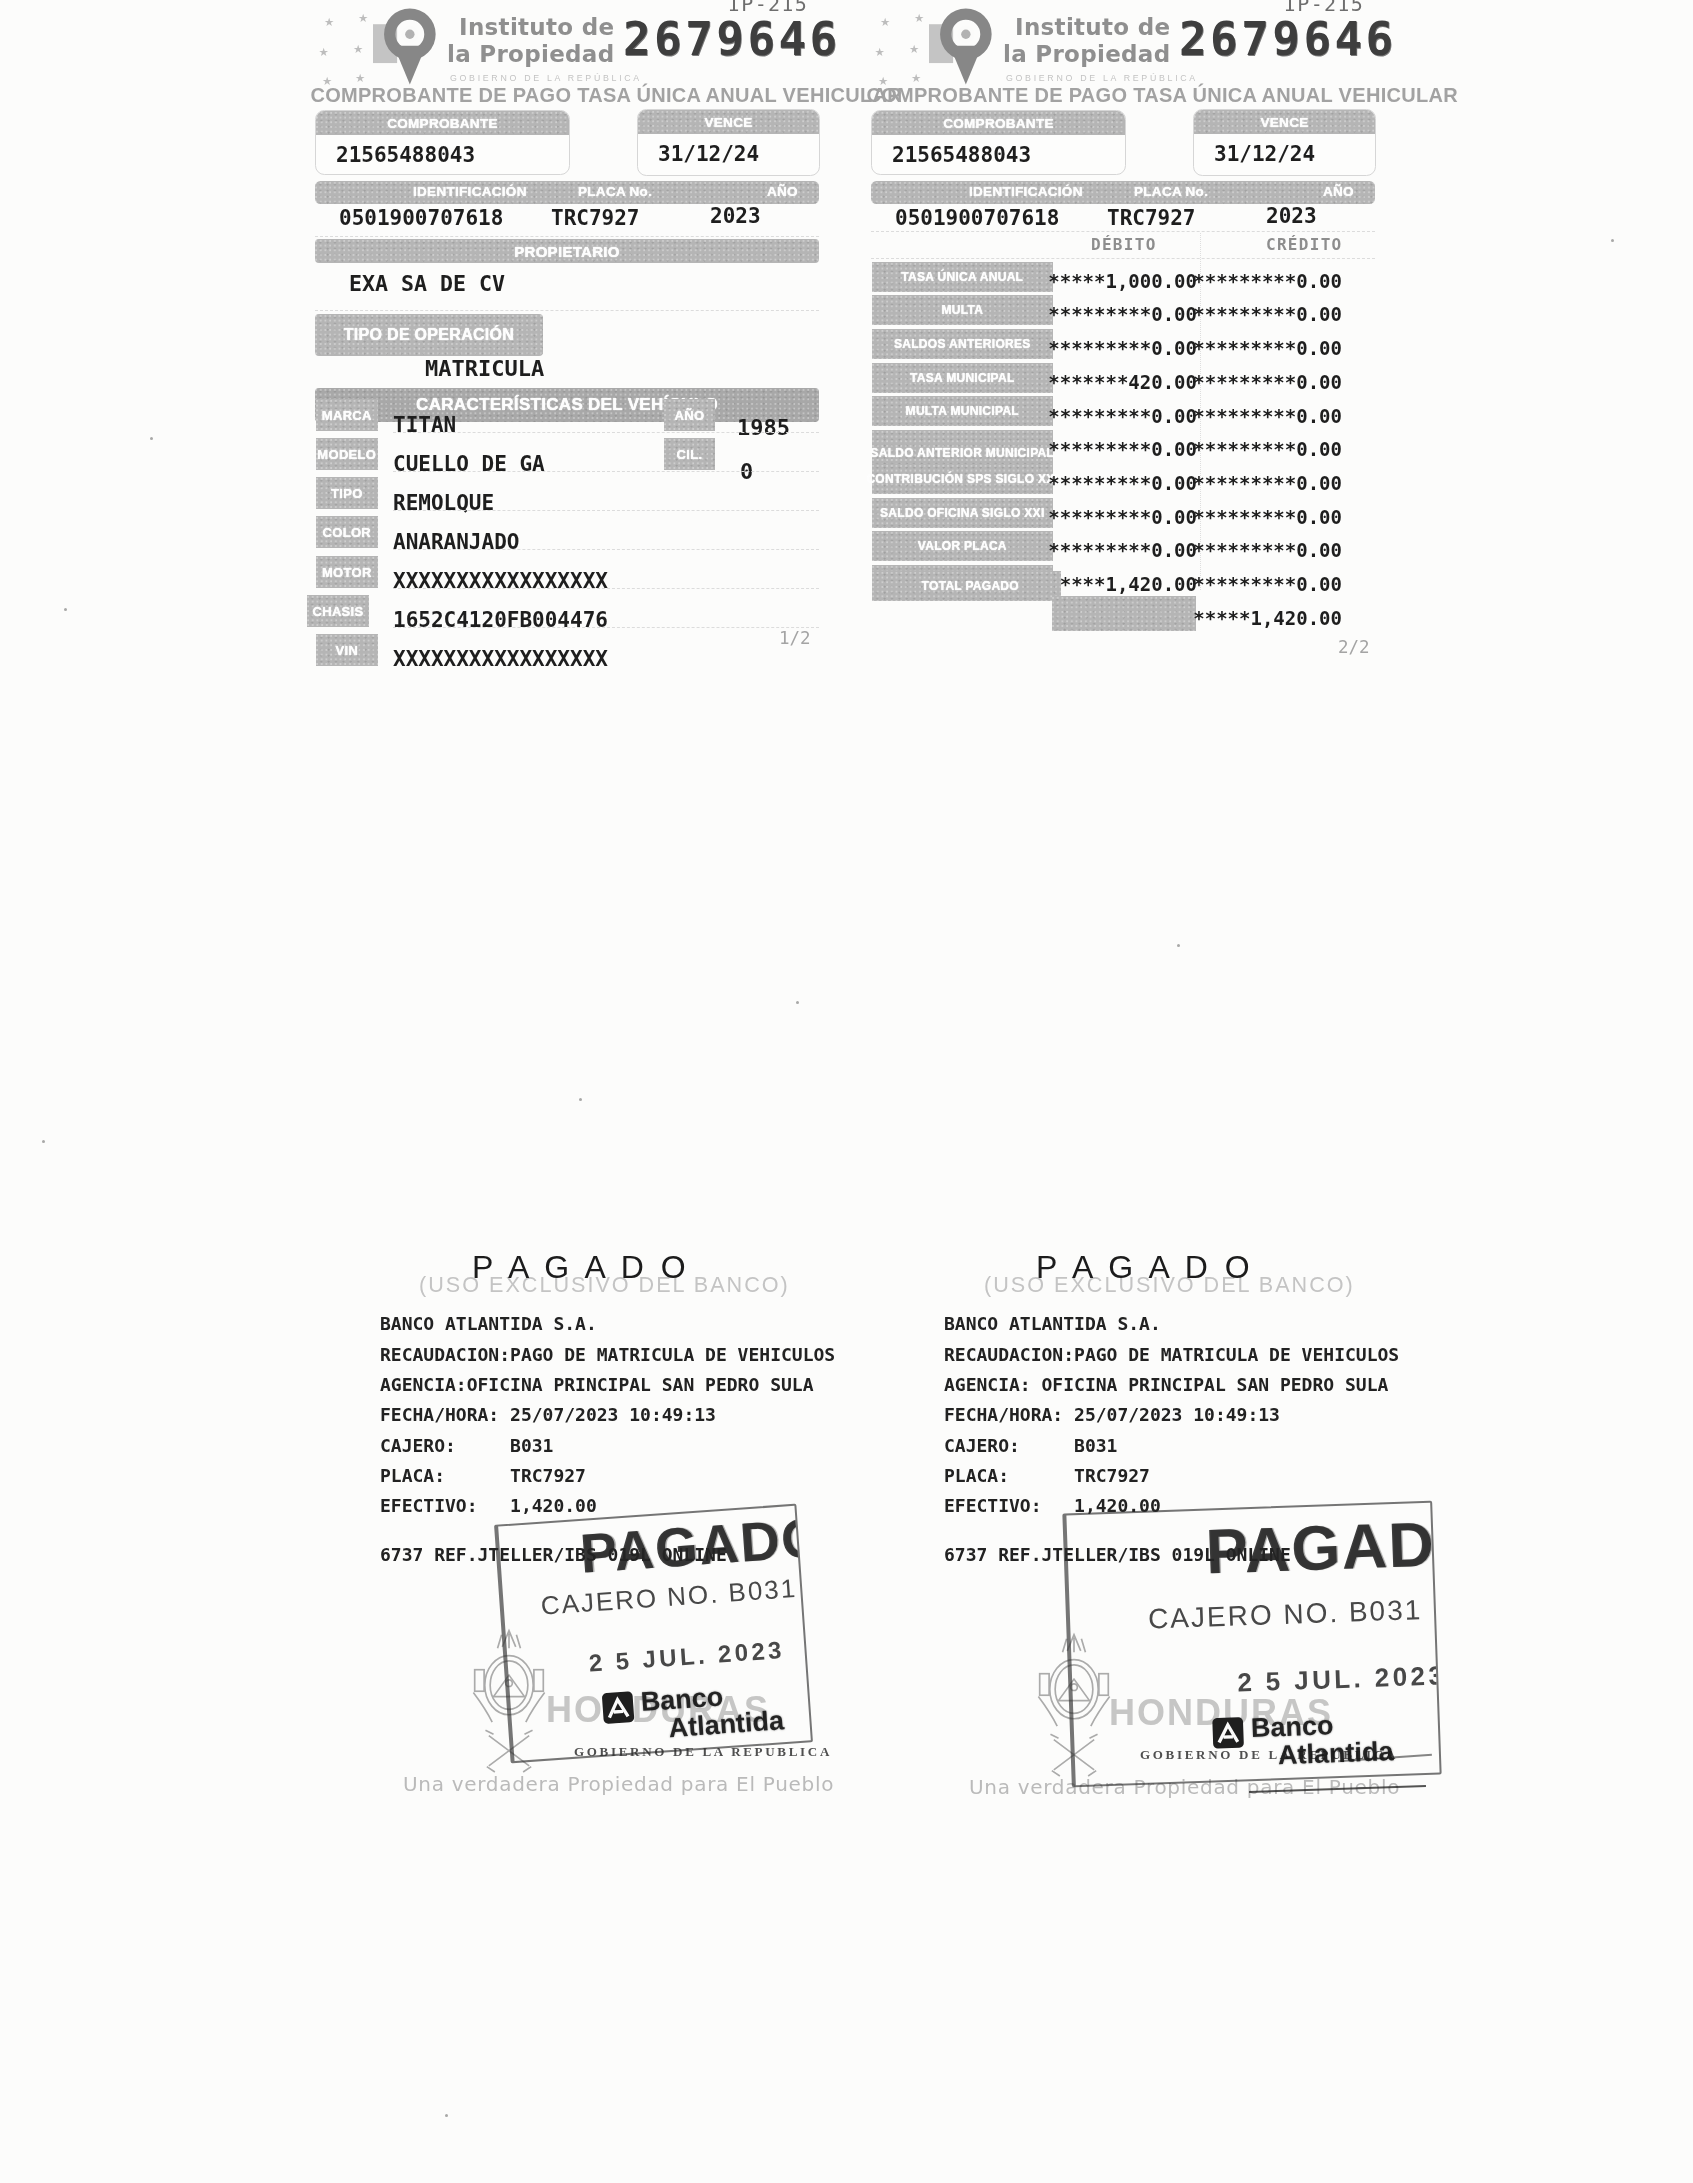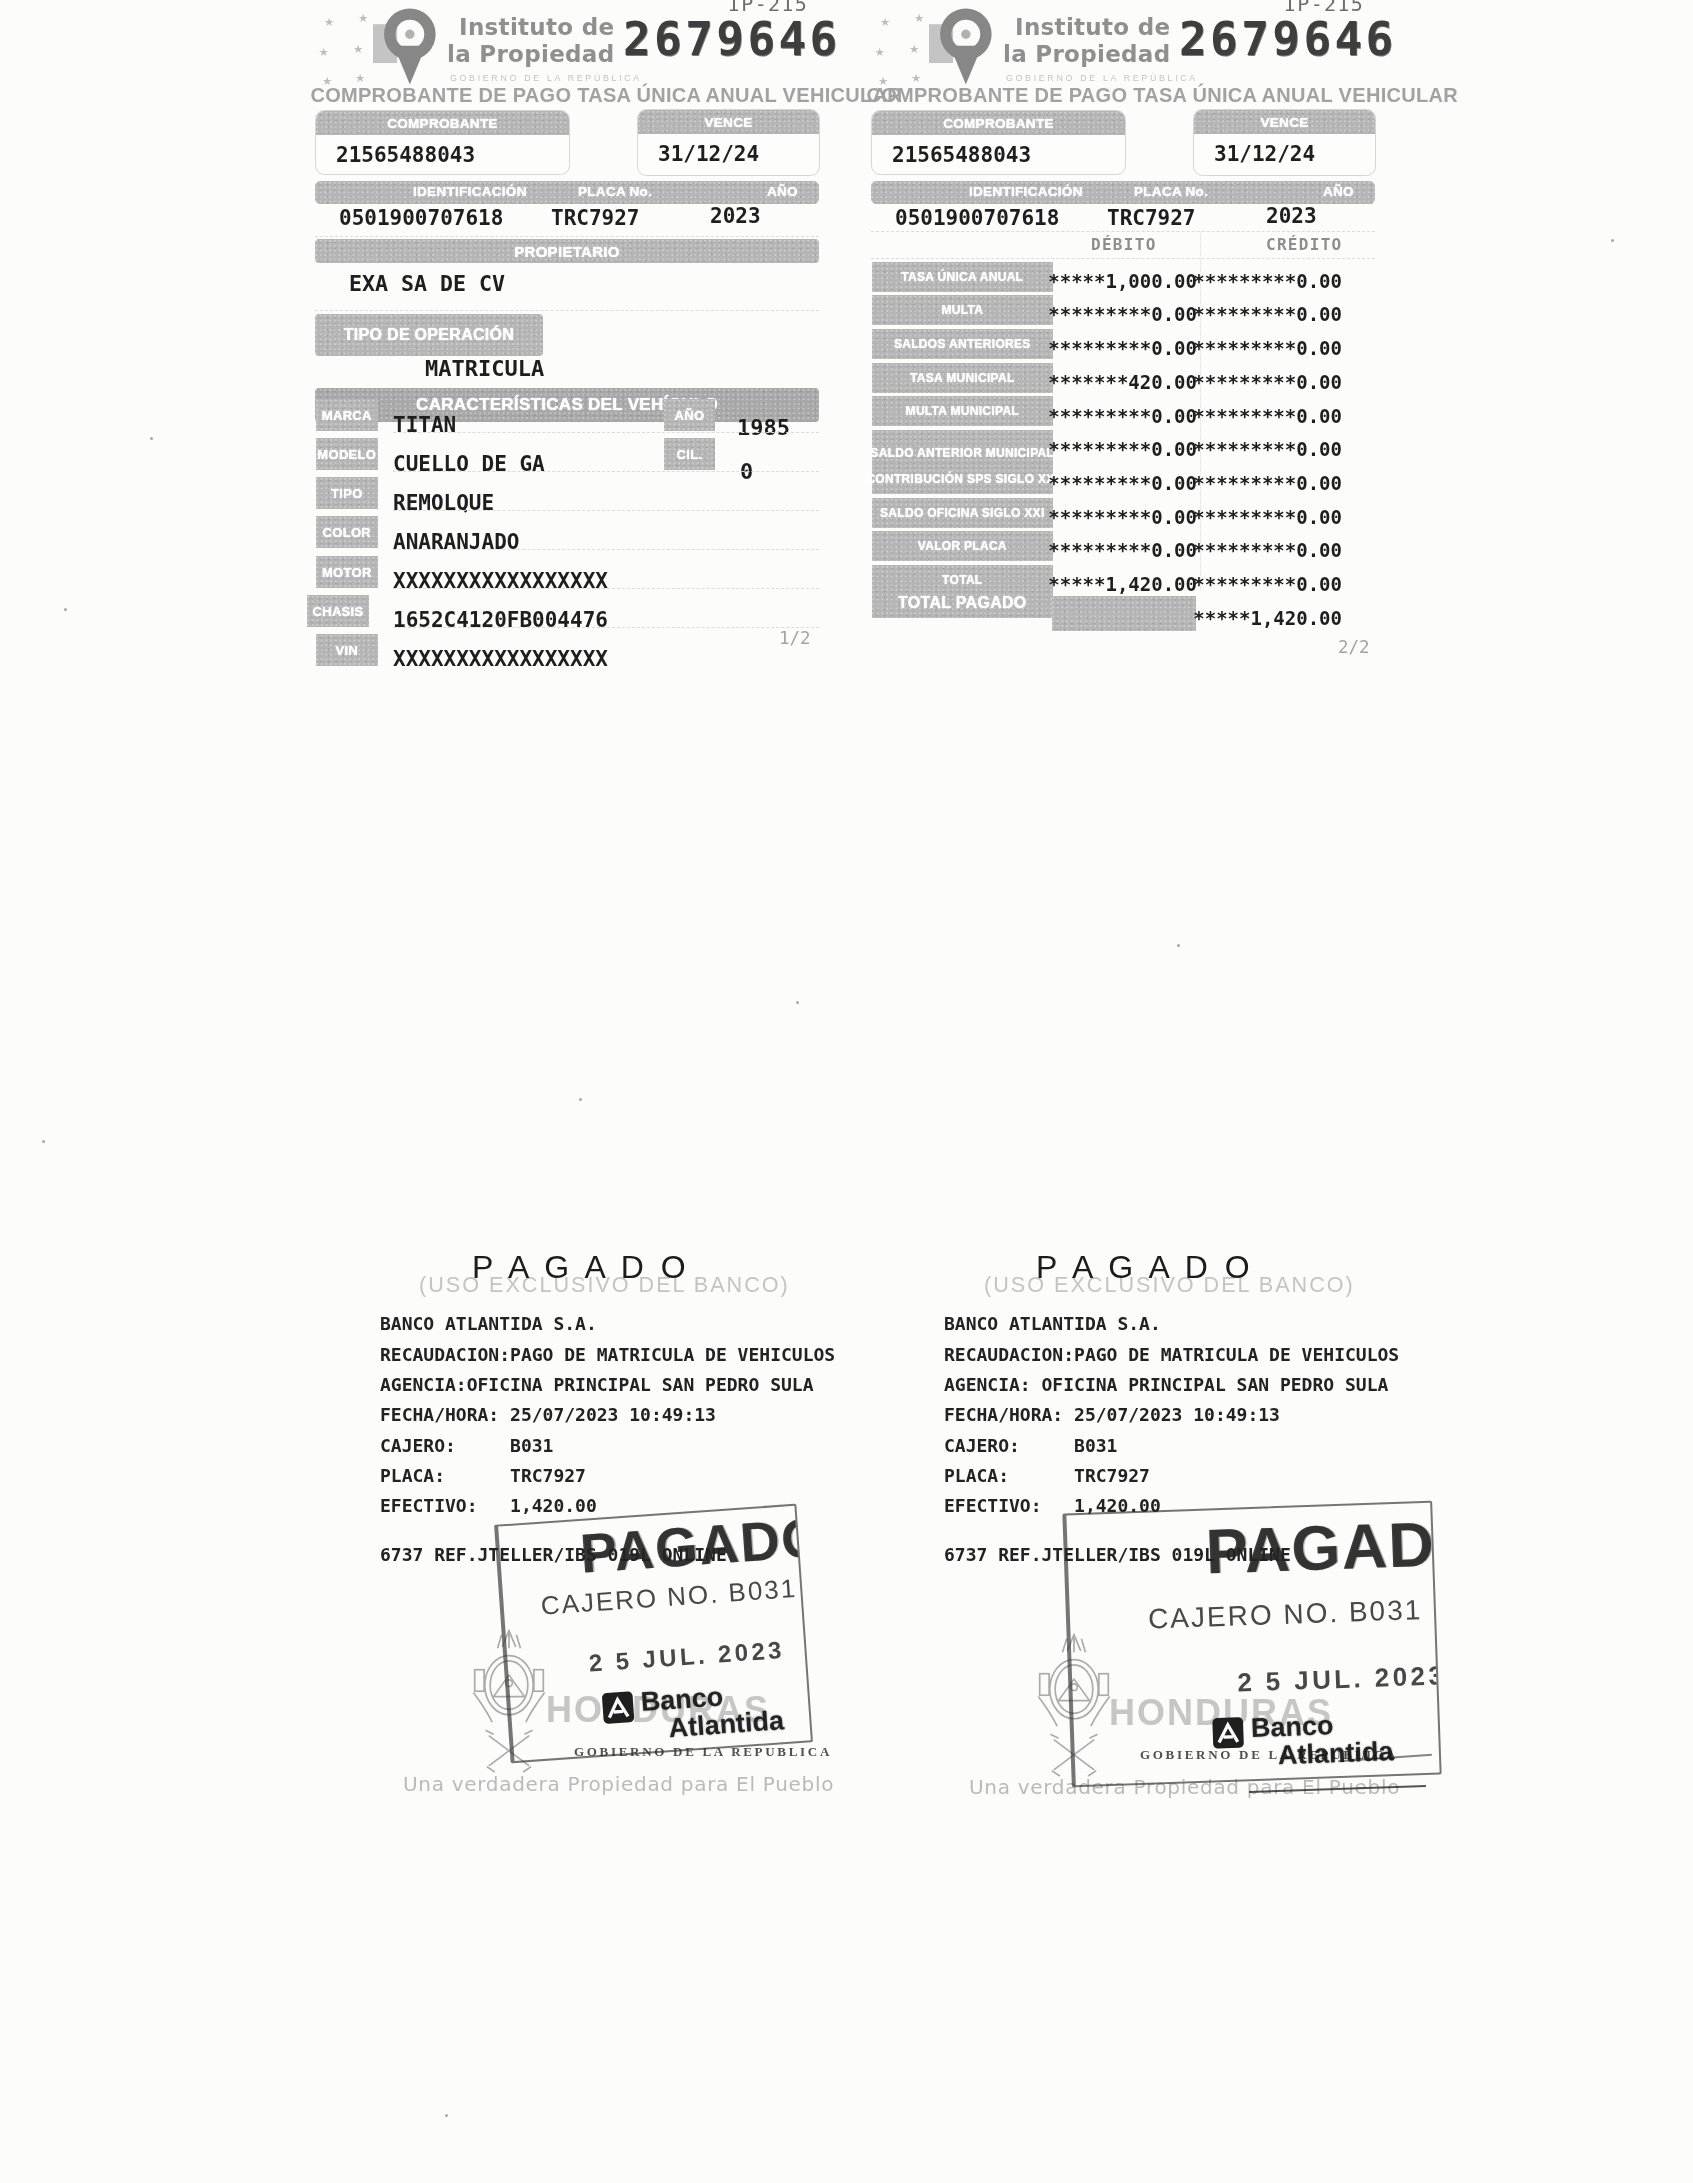--- a/index.html
+++ b/index.html
@@ -240,21 +240,21 @@
     <div class="amt" style="left:324px;top:506px;width:155px;">*********0.00</div>
 
     <div class="vlab bar barlab" style="left:8.8px;top:531px;width:181px;height:30px;font-size:12px;">VALOR PLACA</div>
     <div class="amt" style="left:169px;top:539px;width:165px;">*********0.00</div>
     <div class="amt" style="left:324px;top:539px;width:155px;">*********0.00</div>
 
     <div class="vlab bar barlab" style="left:8.8px;top:565px;width:181px;height:30px;font-size:12px;">TOTAL</div>
     <div class="amt" style="left:169px;top:573px;width:165px;">*****1,420.00</div>
     <div class="amt" style="left:324px;top:573px;width:155px;">*********0.00</div>
 
-    <div class="vlab bar barlab" style="left:8.8px;top:588px;width:181px;height:30px;font-size:16px;">TOTAL PAGADO</div>
+    <div class="vlab bar barlab" style="left:8.8px;top:571px;width:181px;height:30px;font-size:12px;padding-left:8px;">TOTAL PAGADO</div>
     <div class="abs bar" style="left:189px;top:596px;width:144px;height:35px;"></div>
     <div class="amt" style="left:324px;top:607px;width:155px;">*****1,420.00</div>
 
     <div class="abs pageind" style="left:475px;top:637px;">2/2</div>
   </div>
 
   <div>
     <div class="abs uso" style="left:419px;top:1239px;">(USO EXCLUSIVO DEL BANCO)</div>
     <div class="abs pagado-line" style="left:472px;top:1249px;">P A G A D O</div>
     <div class="abs bankline" style="left:380px;top:1309px;">BANCO ATLANTIDA S.A.</div>

